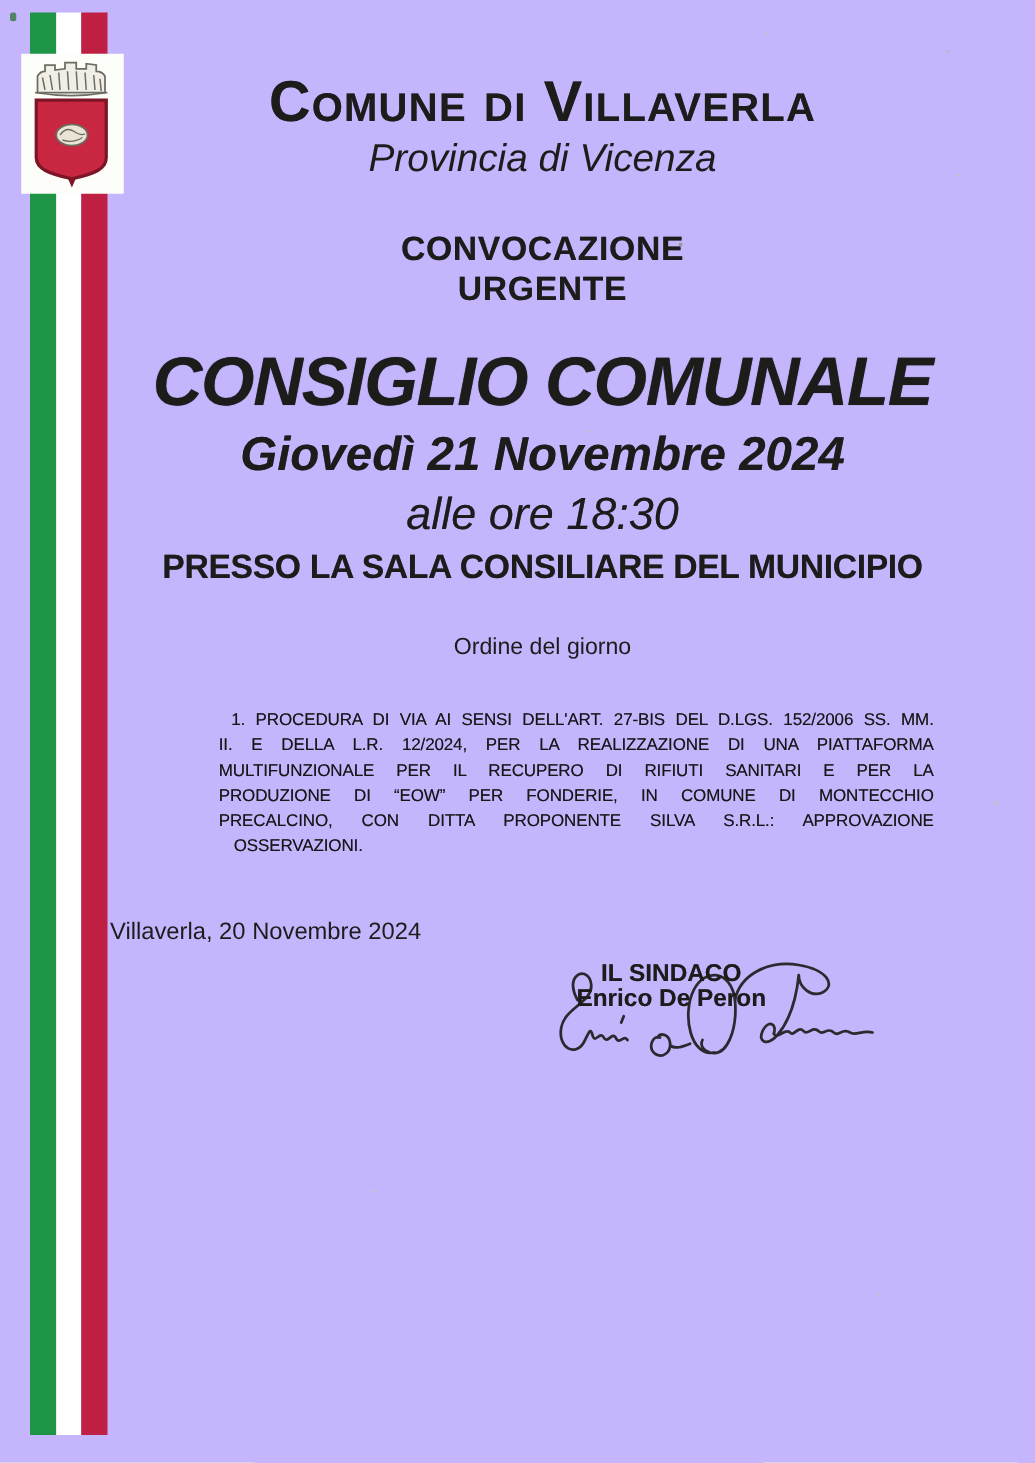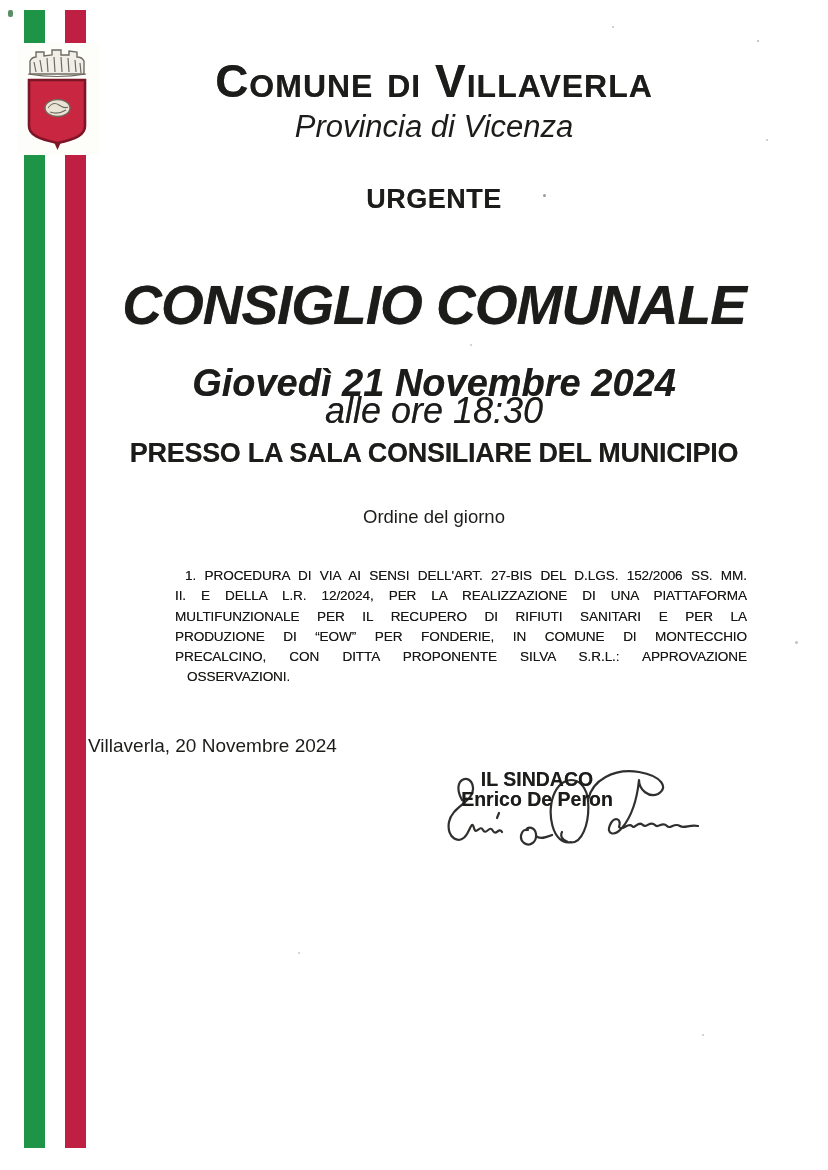--- a/index.html
+++ b/index.html
@@ -29,21 +29,21 @@
   }
   .prov { top:109px; font-size:31px; font-style:italic; }
   .convoc {
     top:183px; font-size:27px; line-height:32px; font-weight:bold;
     letter-spacing:.5px; text-shadow:0 0 .4px rgba(0,0,0,.5);
   }
   .council {
     top:274px; font-size:55px; line-height:62px; font-weight:bold; font-style:italic;
     letter-spacing:-1px; text-shadow:0 0 .7px rgba(0,0,0,.6);
   }
-  .mdate { top:361px; font-size:38px; line-height:44px; font-weight:bold; font-style:italic; text-shadow:0 0 .5px rgba(0,0,0,.5); }
+  .mdate { top:342px; font-size:38px; line-height:44px; font-weight:bold; font-style:italic; text-shadow:0 0 .5px rgba(0,0,0,.5); }
   .mtime { top:390px; font-size:36px; line-height:42px; font-weight:normal; font-style:italic; text-shadow:0 0 .5px rgba(0,0,0,.5); }
   .mloc  { top:437px; font-size:27px; line-height:32px; font-weight:bold; letter-spacing:-.3px; text-shadow:0 0 .4px rgba(0,0,0,.5); }
   .agenda-head { top:506px; font-size:18.5px;text-align:center; }
   
   .agenda {
     position:absolute; left:135px; top:566px; width:572px;
     font-size:13.6px; line-height:20.3px; letter-spacing:-.1px; color:#171715;
     text-shadow:0 0 .45px rgba(0,0,0,.55);
   }
   .aline { text-align:justify; text-align-last:justify; white-space:normal; }
@@ -56,21 +56,21 @@
     font-size:19.5px; line-height:19.5px; font-weight:bold;
     text-shadow:0 0 .4px rgba(0,0,0,.5);
   }
   .signature { position:absolute; left:436px; top:766px; width:292px; height:102px; }
   
   .speck { position:absolute; border-radius:50%; }
 </style>
 </head>
 <body>
 
-<div class="page" style="background-color: #ffffff;">
+<div class="page" style="background-color: #c4b5fd;">
 
   <div class="stripe green" style="background-color: rgb(30, 148, 71);"></div>
   <div class="stripe white"></div>
   <div class="stripe red" style="background-color: rgb(191, 31, 66);"></div>
 
   <div class="crest-box">
     <svg viewBox="0 0 80 111">
 
       <path d="M12 30 L12 17 Q14 13 18 13 L18 8 L26 8 L26 12 L34 11 L34 6 L43 6 L43 11 L51 11 L51 7 L59 8 L59 13 Q64 13 66 17 L66 30 Z" fill="#f0eee6" stroke-width="1.4" stroke="#6e6b62"></path>
       <path d="M16 18 L18 28 M22 16 L24 28 M29 14 L30 28 M36 13 L37 28 M43 13 L44 28 M50 14 L51 28 M57 16 L58 28 M62 19 L63 29 M10 30 Q39 35 68 30" fill="none" stroke-width="1.2" stroke="#6e6b62"></path>
@@ -81,20 +81,21 @@
       <ellipse cx="39.5" cy="64" rx="12.5" ry="8.5" stroke="#6f6a5e" stroke-width="1.4" fill="#e9e4d6"></ellipse>
       <path d="M30 64 Q35 57 41 61 T 50 63 M32 68 Q40 71 48 66" fill="none" stroke="#6f6a5e" stroke-width="1.1"></path>
     </svg>
   </div>
 
   <div class="content">
     <div class="cline muni">Comune di Villaverla</div>
     <div class="cline prov">Provincia di Vicenza</div>
 
     <div class="cline convoc">
+      <div>CONVOCAZIONE</div>
       <div>URGENTE</div>
     </div>
 
     <div class="cline council">CONSIGLIO COMUNALE</div>
     <div class="cline mdate">Giovedì 21 Novembre 2024</div>
     <div class="cline mtime">alle ore 18:30</div>
     <div class="cline mloc">PRESSO LA SALA CONSILIARE DEL MUNICIPIO</div>
 
     <div class="cline agenda-head">Ordine del giorno</div>
 

